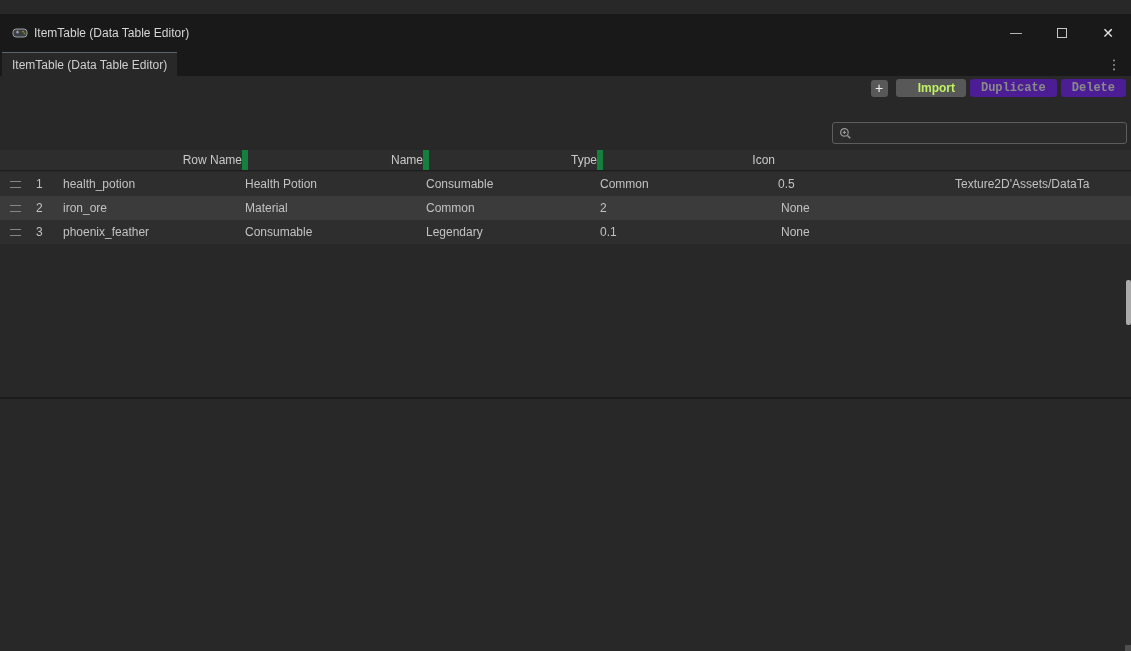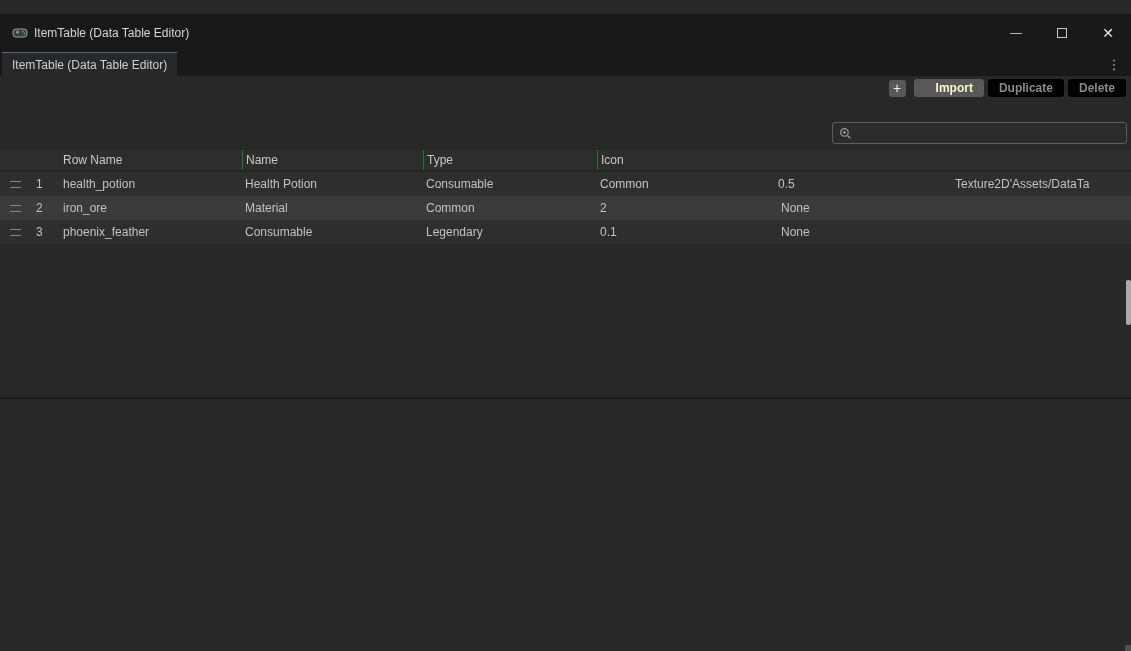--- a/index.html
+++ b/index.html
@@ -25,38 +25,38 @@
          font-size:12px; color:#cfcfcf; white-space:nowrap; }
   .tab-menu { position:absolute; right:8px; top:0; height:24px; width:18px; display:flex;
               align-items:center; justify-content:center; color:#bdbdbd; font-size:13px; }
 
   
   .toolbar { position:absolute; top:65px; right:5px; display:flex; align-items:center; gap:4px; }
   .btn { height:18px; display:flex; align-items:center; justify-content:center;
          border-radius:3px; font-size:12px; font-weight:600; padding:0 11px; cursor:default; }
   .btn.add { width:17px; height:17px; padding:0; background:#585858; color:#f0f0f0;
              font-size:14px; font-weight:400; margin-right:4px; }
-  .btn.enabled { background:#585858; color:#fef9c3;padding-left:22px; }
-  .btn.disabled { background:#000000; color:#8a8a8a; }
+  .btn.enabled { background:#585858; color:#bef264;padding-left:22px; }
+  .btn.disabled { background:#4c1d95; color:#8a8a8a;font-family:Liberation Mono, monospace; }
 
   
   .searchbox { position:absolute; top:108px; left:832px; right:4px; height:22px;
                background:#2b2b2b; border:1px solid #5d5d5d; border-radius:3px;
                display:flex; align-items:center; padding-left:6px; }
   .searchbox input { flex:1; background:transparent; border:none; outline:none;
                      color:#dddddd; font-size:12px; font-family:"Liberation Sans", sans-serif;
                      margin-left:5px; }
 
   
   .grid-row { display:grid; grid-template-columns:30px 30px 182px 181px 174px 178px 174px minmax(0,1fr); }
   .thead { position:absolute; top:136px; left:0; width:1131px; height:21px; background:#2d2d2d;
-           border-bottom:1px solid #1e1e1e; }
+           border-bottom:1px solid #1e1e1e;text-align:right; }
   .thead .hcell { line-height:20px; font-size:12px; color:#c9c9c9; padding-left:3px;
                   white-space:nowrap; overflow:hidden; }
-  .thead .hcell.sep { border-left:1px solid #15803d; }
+  .thead .hcell.sep { border-left:6px solid #15803d; }
   .tbody { position:absolute; top:158px; left:0; width:1131px; }
   .trow { height:24px; font-size:12px; color:#c2c2c2; }
   .trow.odd { background:#2e2e2e; }
   .trow.even { background:#3b3b3b; }
   .cell { line-height:24px; white-space:nowrap; overflow:hidden; padding-left:3px; }
   .cell.handle { padding:0; display:flex; align-items:center; justify-content:center; }
   .cell.num { padding-left:6px; }
   .cell.icon-col { padding-left:6px; }
   .drag-glyph { width:11px; height:7px; border-top:1px solid #868686; border-bottom:1px solid #868686; }
 

